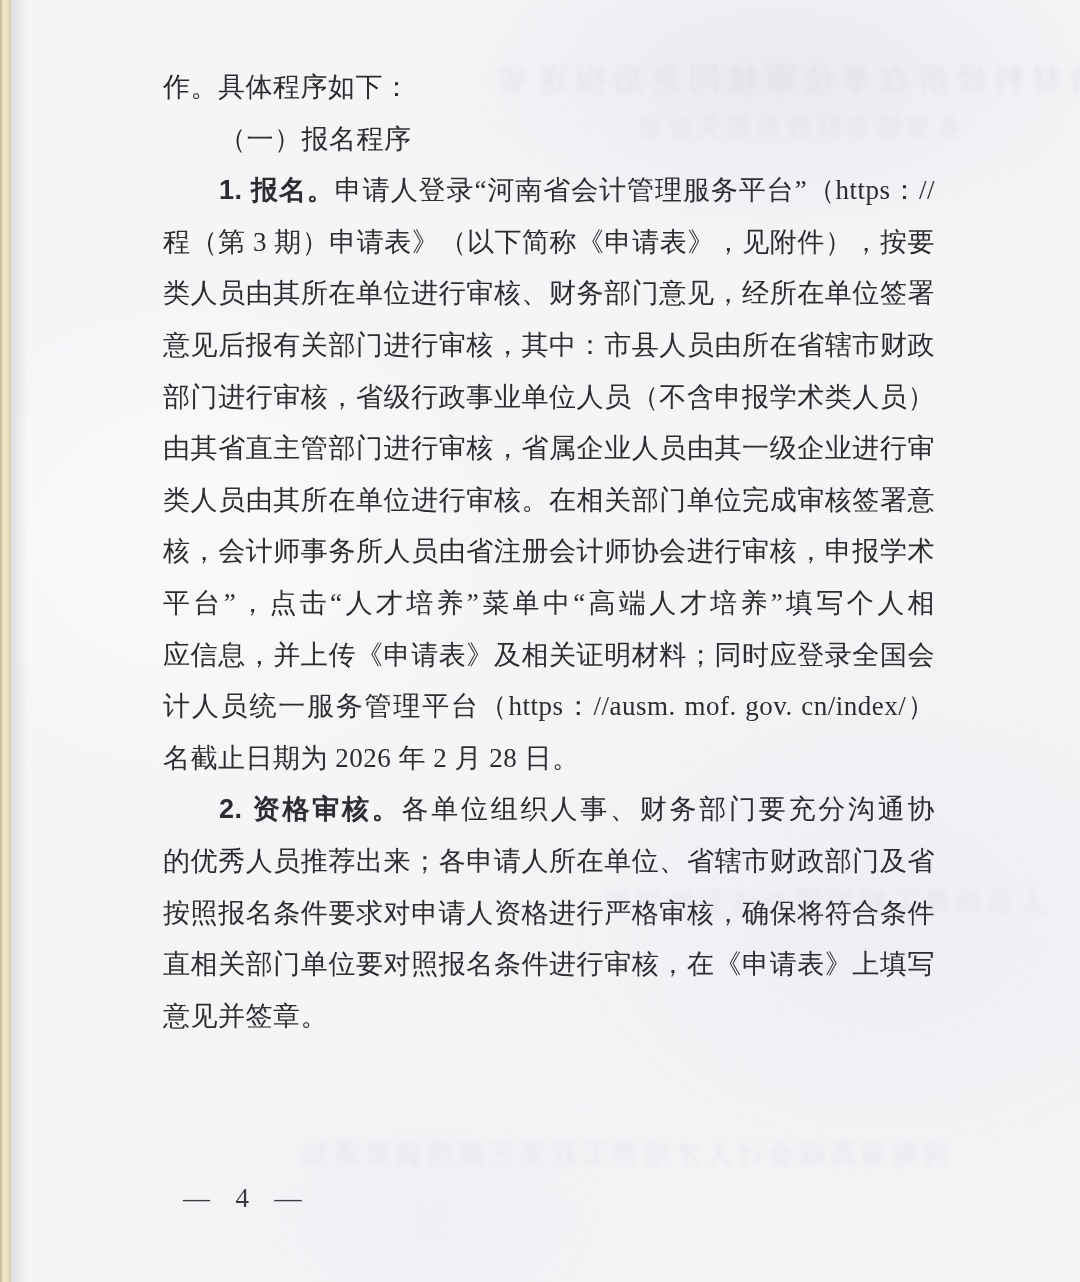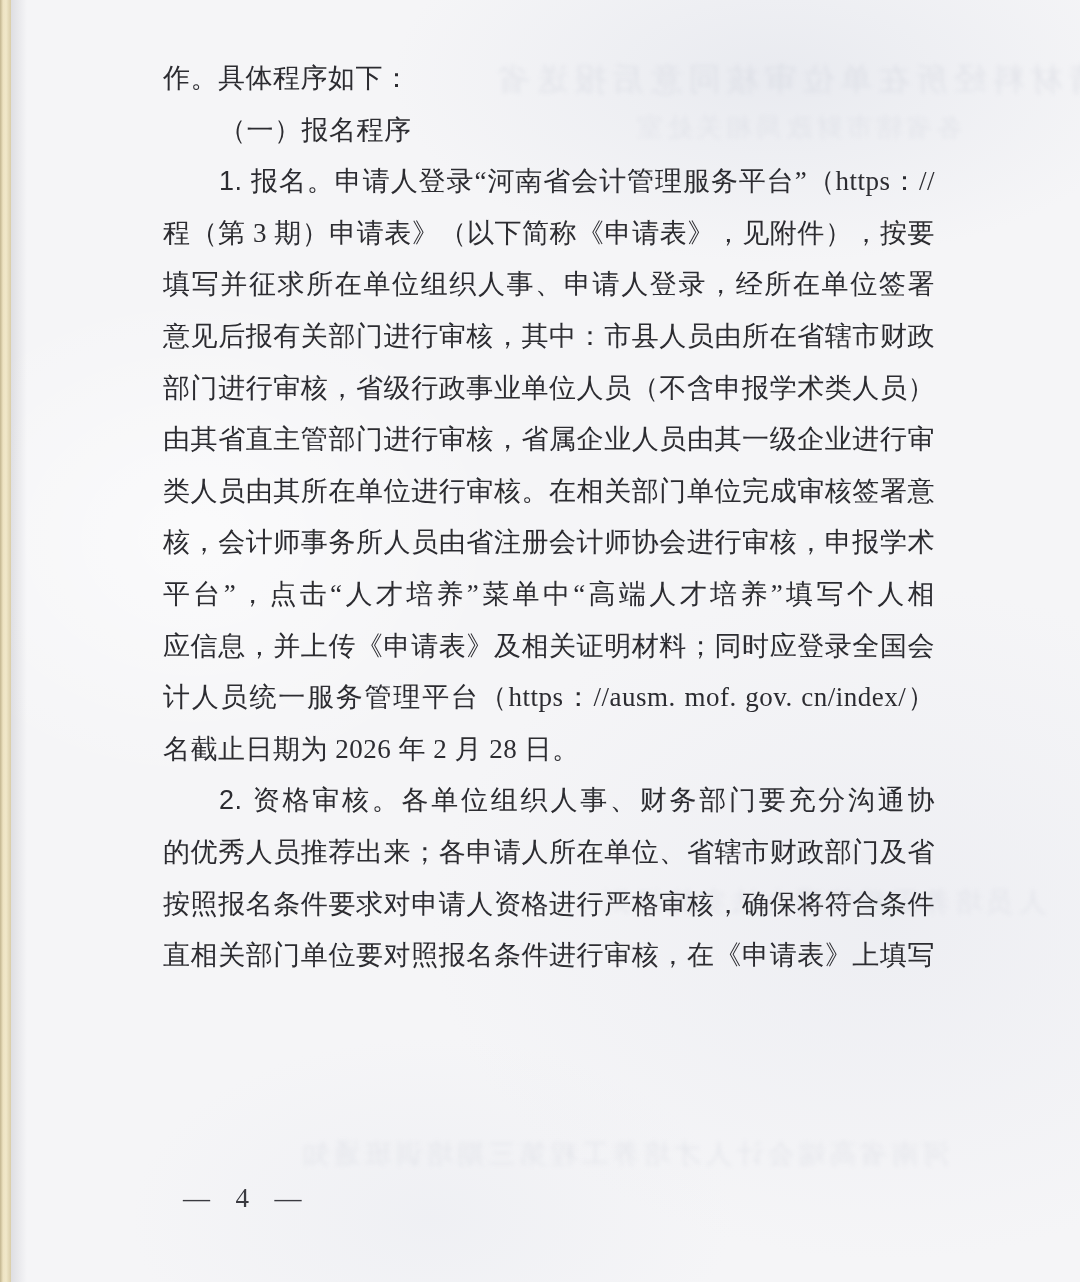--- a/index.html
+++ b/index.html
@@ -19,39 +19,39 @@
   }
   .edge-strip {
     position: absolute; left: 0; top: 0; bottom: 0; width: 11px;
     background: linear-gradient(90deg, #c2b58f 0%, #eee3c2 28%, #f1e8ca 55%, #d9cda8 100%);
   }
   .edge-shadow {
     position: absolute; left: 11px; top: 0; bottom: 0; width: 16px;
     background: linear-gradient(90deg, rgba(185,185,192,.38), rgba(185,185,192,0));
   }
   .doc {
-    position: absolute; left: 163px; top: 53px; width: 772px;
+    position: absolute; left: 163px; top: 62px; width: 772px;
     color: #2c2c31;
   }
   .line {
     font-size: 27px;
     line-height: 51.6px;
     height: 51.6px;
     overflow: hidden;
     text-align: left;
     letter-spacing: 0.5px;
   }
   .line.just {
     text-align: justify;
     text-align-last: justify;
     text-justify: inter-character;
   }
   .line.ind { padding-left: 56px; }
   .b {
-    font-weight: 400;
+    font-weight: 700;
     font-family: "Liberation Sans", "DejaVu Sans", sans-serif;
   }
   .page-number {
     position: absolute; left: 183px; top: 1183px;
     font-size: 27px; color: #3a3a40; letter-spacing: 4px;
     white-space: pre;
   }
   .ghost {
     position: absolute;
     color: #aeb3c2;
@@ -72,29 +72,30 @@
       <div class="ghost" style="left: 492px; top: 58px; font-size: 32px; opacity: 0.2; letter-spacing: 6px;">申请材料经所在单位审核同意后报送省</div>
       <div class="ghost" style="left: 632px; top: 110px; font-size: 26px; opacity: 0.16; letter-spacing: 4px;">各省辖市财政局相关处室</div>
       <div class="ghost" style="left: 598px; top: 884px; font-size: 27px; opacity: 0.17; letter-spacing: 5px;">人员培养工程管理办法实施细则</div>
       <div class="ghost" style="left: 298px; top: 1136px; font-size: 27px; opacity: 0.18; letter-spacing: 4px;">河南省高端会计人才培养工程第三期培训班通知</div>
     </div>
   <div class="doc" id="doc-lines">
       <div class="line">作。具体程序如下：</div>
       <div class="line ind">（一）报名程序</div>
       <div class="line just ind"><span class="b">1. 报名。</span>申请人登录“河南省会计管理服务平台”（https：//</div>
       <div class="line just">程（第 3 期）申请表》（以下简称《申请表》，见附件），按要求</div>
-      <div class="line just">填写并征求所在单位组织人事、申请人登录，经所在单位签署</div>
+      <div class="line just">类人员由其所在单位进行审核、财务部门意见，经所在单位签署</div>
       <div class="line just">意见后报有关部门进行审核，其中：市县人员由所在省辖市财政</div>
       <div class="line just">部门进行审核，省级行政事业单位人员（不含申报学术类人员）</div>
       <div class="line just">由其省直主管部门进行审核，省属企业人员由其一级企业进行审</div>
       <div class="line just">类人员由其所在单位进行审核。在相关部门单位完成审核签署意</div>
       <div class="line just">核，会计师事务所人员由省注册会计师协会进行审核，申报学术</div>
       <div class="line just">平台”，点击“人才培养”菜单中“高端人才培养”填写个人相</div>
       <div class="line just">应信息，并上传《申请表》及相关证明材料；同时应登录全国会</div>
       <div class="line just">计人员统一服务管理平台（https：//ausm. mof. gov. cn/index/）</div>
       <div class="line">名截止日期为 2026 年 2 月 28 日。</div>
       <div class="line just ind"><span class="b">2. 资格审核。</span>各单位组织人事、财务部门要充分沟通协商，</div>
       <div class="line just">的优秀人员推荐出来；各申请人所在单位、省辖市财政部门及省</div>
       <div class="line just">按照报名条件要求对申请人资格进行严格审核，确保将符合条件</div>
       <div class="line just">直相关部门单位要对照报名条件进行审核，在《申请表》上填写</div>
+      <div class="line">意见并签章。</div>
     </div>
   <div class="page-number">—  4  —</div>
 </div>
 
 </body></html>

